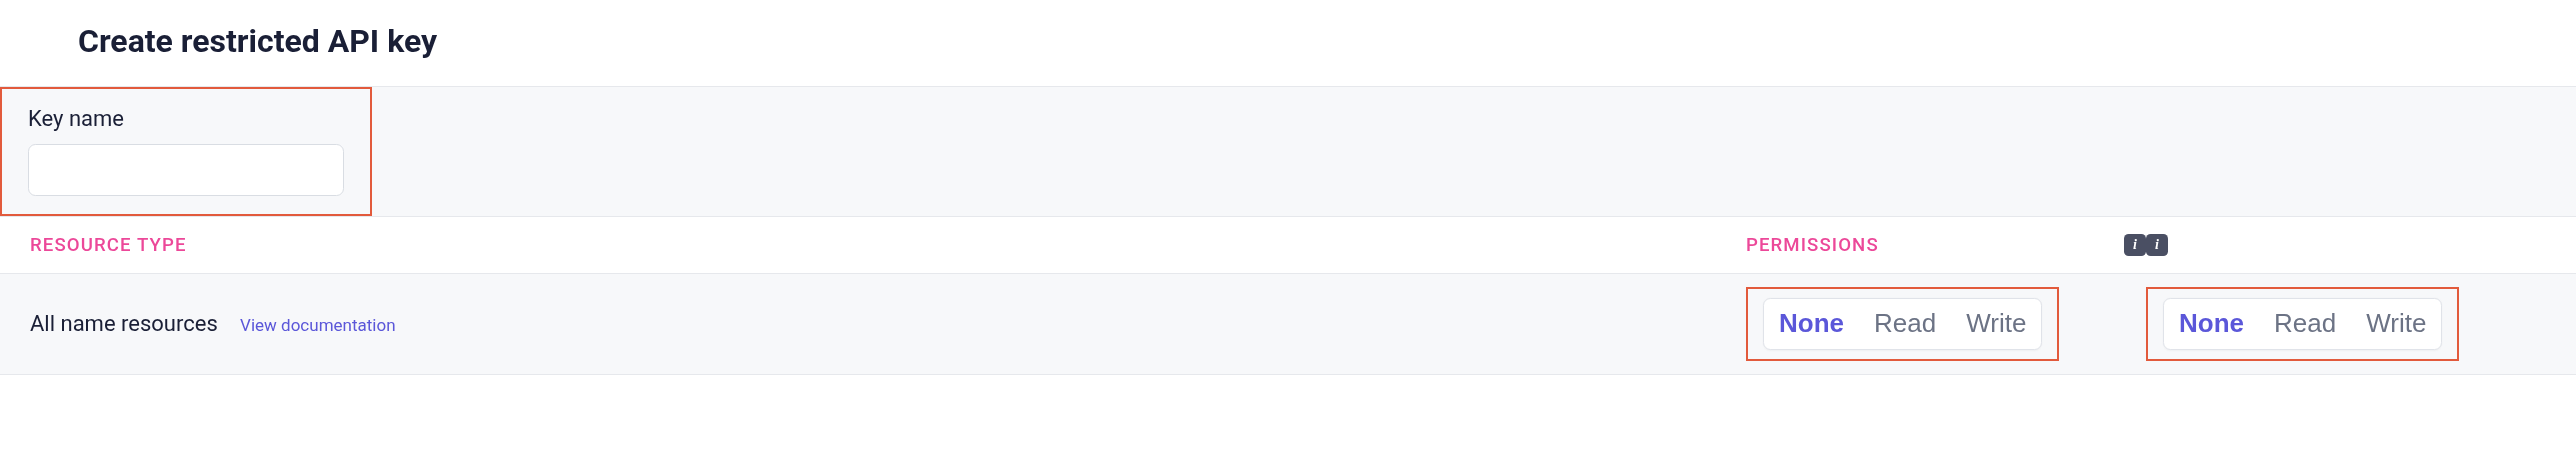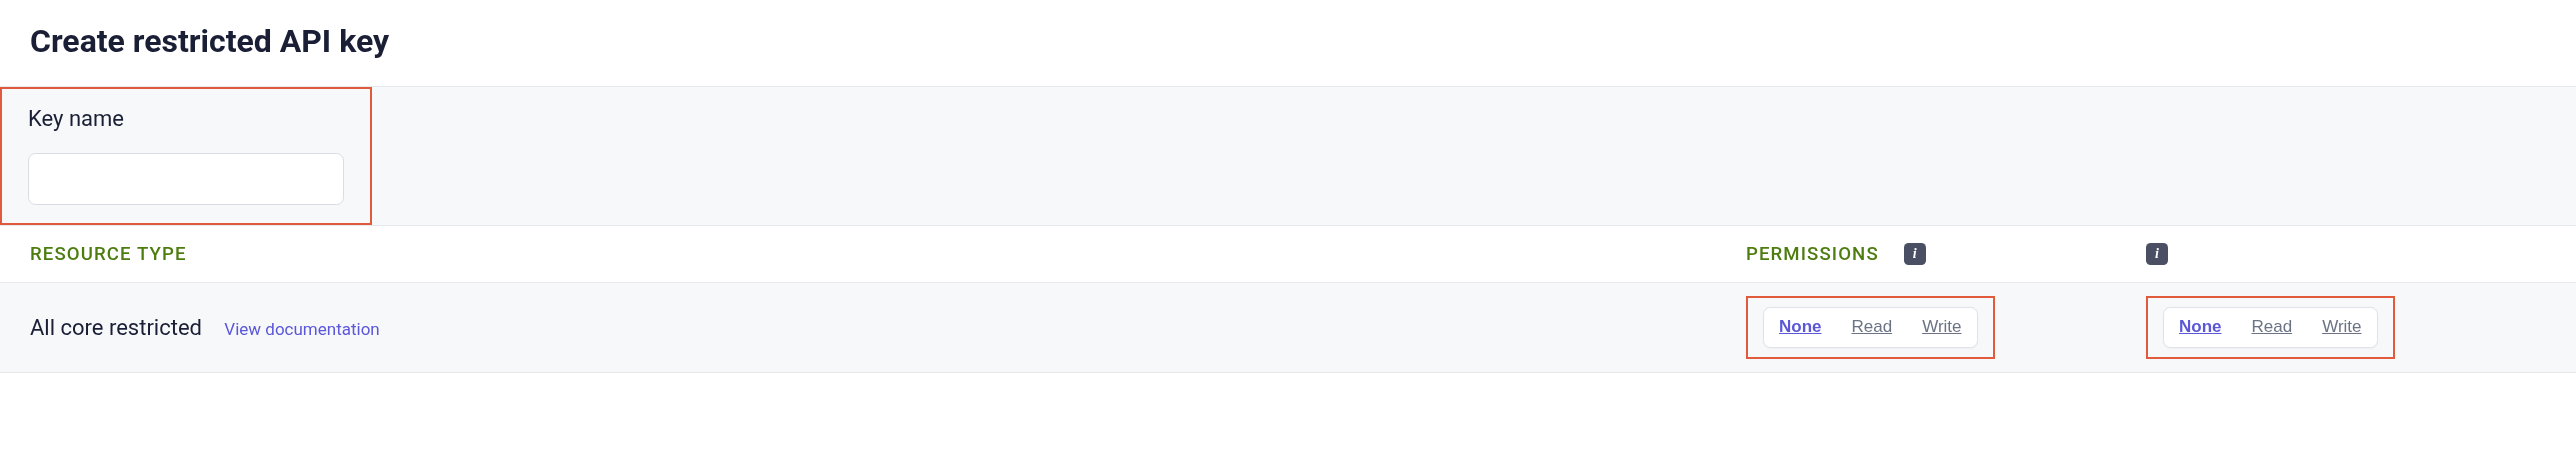--- a/index.html
+++ b/index.html
@@ -5,20 +5,21 @@
   * { box-sizing: border-box; margin: 0; padding: 0; }
   body {
     font-family: -apple-system, BlinkMacSystemFont, "Segoe UI", Roboto, "Helvetica Neue", Arial, sans-serif;
     background: #ffffff;
     color: #1a1f36;
     width: 2576px;
   }
   .header {
     padding: 22px 30px 26px;
     background: #ffffff;
+    margin-left: 48px;
   }
   .header h1 {
     font-size: 32px;
     font-weight: 700;
     color: #1a1f36;
   }
   .key-name-section {
     background: #f7f8fa;
     border-top: 0.9px solid #e6e8ec;
     padding: 0;
@@ -26,21 +27,21 @@
   .highlight-box-key {
     border: 2.8px solid #e25a3c;
     display: inline-block;
     padding: 16.7px 26px 18.6px 26px;
     margin: 0;
   }
   .key-name-label {
     font-size: 22px;
     color: #1a1f36;
     display: block;
-    margin-bottom: 22px;
+    margin-bottom: 13px;
   }
   .key-name-input {
     width: 316px;
     height: 52px;
     border: 0.9px solid #d9dde3;
     border-radius: 7.4px;
     background: #ffffff;
     font-size: 18.6px;
     padding: 0 13px;
     outline: none;
@@ -51,28 +52,28 @@
     background: #ffffff;
     border-top: 0.9px solid #e6e8ec;
     border-bottom: 0.9px solid #e6e8ec;
     padding: 16.7px 30px;
   }
   .col-resource { flex: 1; }
   .col-perm {
     width: 400px;
     display: flex;
     align-items: center;
-    justify-content: flex-start;
-    gap: 25px;
+    justify-content: space-between;
+    gap: 9px;
   }
   .table-header-label {
     font-size: 18.6px;
     font-weight: 500;
     letter-spacing: 1.1px;
-    color: #4d7c0f;
+    color: #ec4899;
   }
   .info-icon {
     display: inline-flex;
     align-items: center;
     justify-content: center;
     width: 22px;
     height: 22px;
     background: #4a4f63;
     color: #ffffff;
     border-radius: 4.6px;
@@ -107,26 +108,25 @@
     display: inline-flex;
     background: #ffffff;
     border: 0.9px solid #e0e3e9;
     border-radius: 7.4px;
     overflow: hidden;
     box-shadow: 0 0.9px 1.9px rgba(0,0,0,0.04);
   }
   .seg-btn {
     border: none;
     background: transparent;
-    font-size: 17px;
+    font-size: 26px;
     padding: 9.3px 15px;
     cursor: pointer;
     color: #6c7385;
     font-weight: 500;
-    text-decoration: underline;
   }
   .seg-btn.selected {
     color: #5b57d9;
     font-weight: 700;
   }
 </style>
 </head>
 <body>
 
 <div class="header">
@@ -148,21 +148,21 @@
     <span class="table-header-label">PERMISSIONS</span>
     <span class="info-icon">i</span>
   </div>
   <div class="col-perm">
     <span class="info-icon">i</span>
   </div>
 </div>
 
 <div class="data-row">
   <div class="col-resource">
-    <span class="resource-name">All core restricted</span>
+    <span class="resource-name">All name resources</span>
     <a href="#" class="doc-link">View documentation</a>
   </div>
   <div class="col-perm">
     <div class="highlight-box-seg">
       <div class="seg-group">
         <button class="seg-btn selected">None</button>
         <button class="seg-btn">Read</button>
         <button class="seg-btn">Write</button>
       </div>
     </div>

